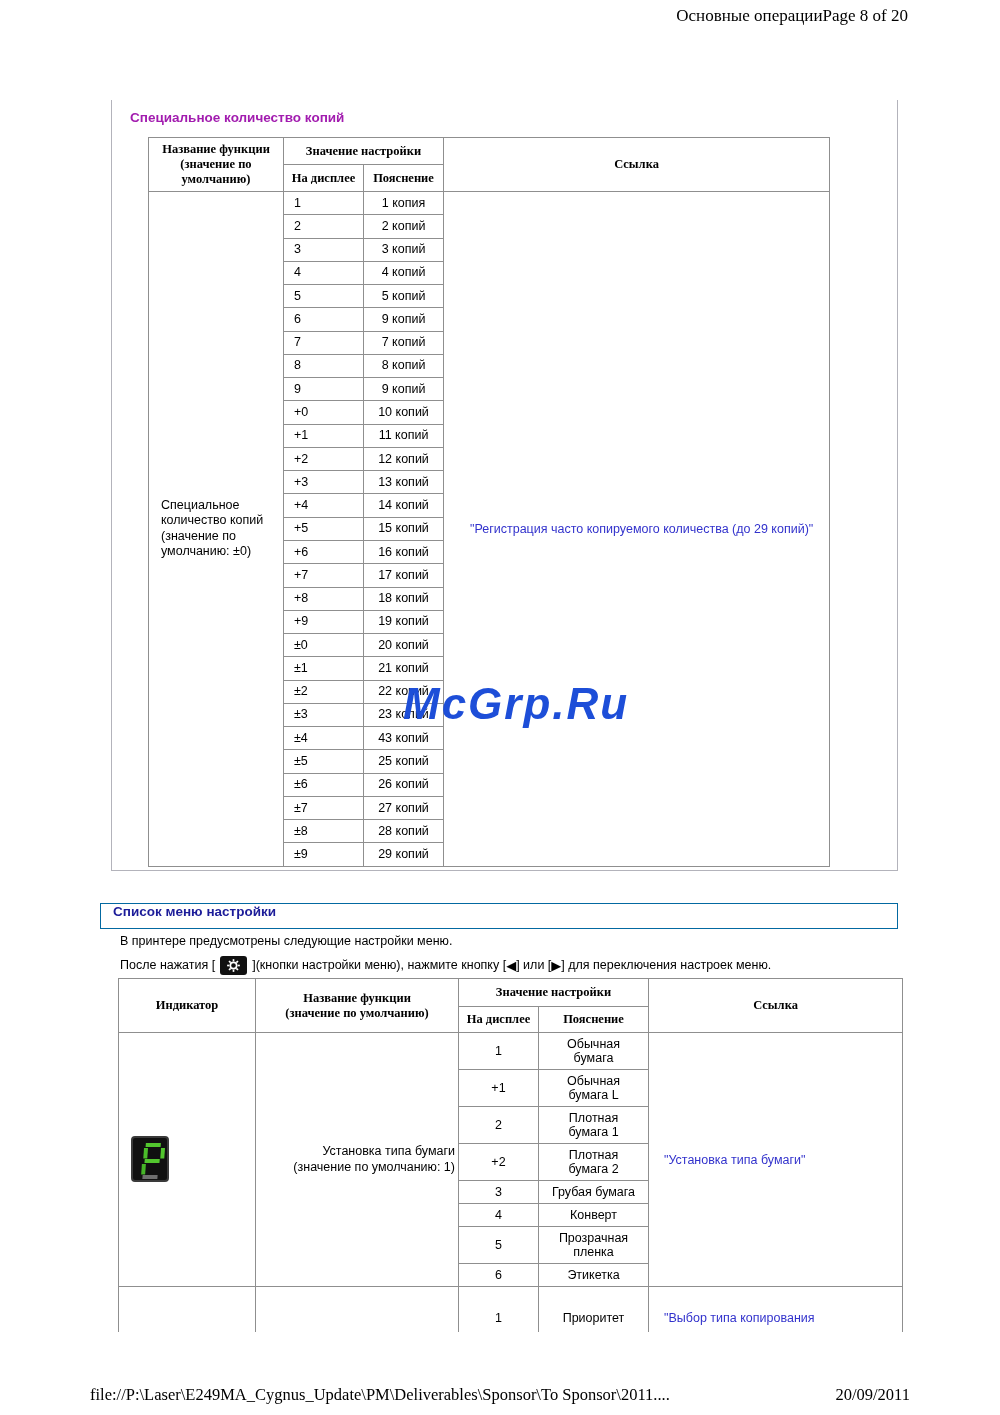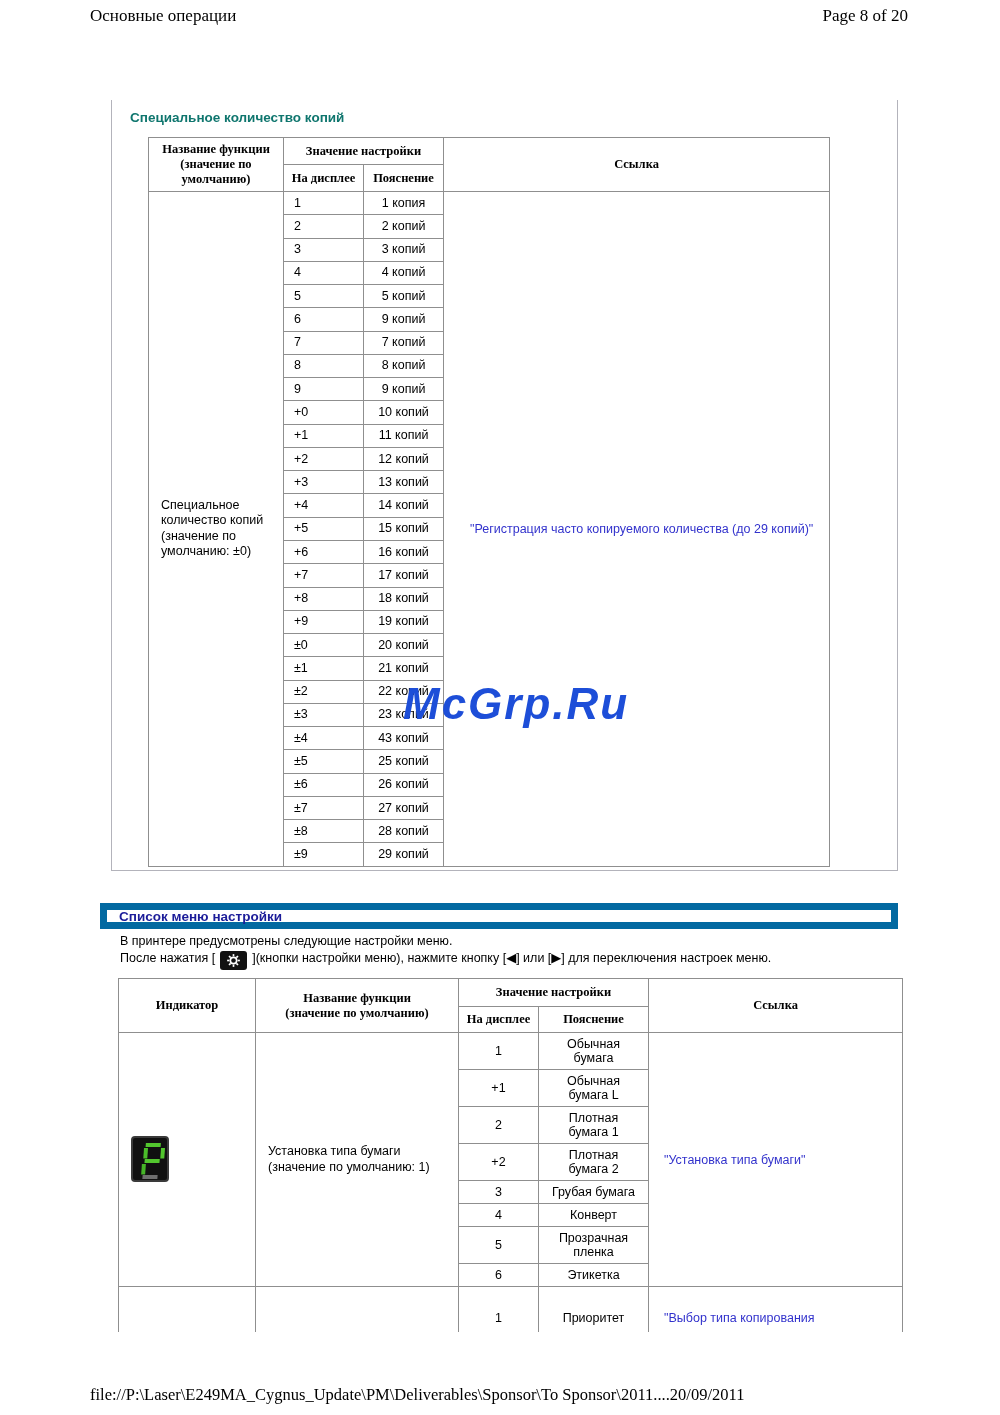--- a/index.html
+++ b/index.html
@@ -2,28 +2,28 @@
 <html><head>
 <meta charset="utf-8">
 <style>
   html,body{margin:0;padding:0;background:#fff;}
   .page{position:relative;width:1000px;height:1415px;background:#ffffff;overflow:hidden;
         font-family:"Liberation Sans",sans-serif;color:#000;}
   .page *{box-sizing:border-box;}
 
   
   .page-header{position:absolute;top:6px;left:90px;width:818px;display:flex;
-               justify-content:space-between;font-family:"Liberation Serif",serif;font-size:17px;}
+               justify-content:flex-end;font-family:"Liberation Serif",serif;font-size:17px;}
   .page-footer{position:absolute;top:1385px;left:90px;width:820px;display:flex;
-               font-family:"Liberation Serif",serif;font-size:16.5px;}
+               justify-content:space-between;font-family:"Liberation Serif",serif;font-size:16.5px;}
 
   
   .sec1-box{position:absolute;left:111px;top:100px;width:787px;height:771px;
             border-left:1px solid #b3b3bb;border-right:1px solid #b3b3bb;border-bottom:1px solid #b3b3bb;}
-  .sec-title{position:absolute;font-size:13.5px;font-weight:bold;color:#0f766e;}
+  .sec-title{position:absolute;font-size:13.5px;font-weight:bold;color:#a21caf;}
   .sec1-title{left:130px;top:110px;}
 
   
   table{border-collapse:collapse;table-layout:fixed;background:#fff;}
   td{border:1px solid #8f8f8f;font-size:12.5px;vertical-align:middle;padding:2px 3px;}
   .hdr{font-weight:bold;text-align:center;white-space:pre-line;line-height:15px;font-family:Liberation Serif, serif;}
 
   .t1{position:absolute;left:148px;top:137px;width:681px;}
   .t1 .hrow1 td{height:27px;}
   .t1 .hrow2 td{height:27px;}
@@ -34,37 +34,37 @@
   .t1 td.ref-cell{text-align:left;vertical-align:middle;padding-left:26px;}
 
   .doc-link{color:#3232cc;cursor:pointer;}
 
   
   .watermark{position:absolute;left:403px;top:679px;font-size:44px;font-style:italic;
              font-weight:bold;color:#1d4ed8;letter-spacing:2px;z-index:6;white-space:nowrap;}
 
   
   .sec2-titlebox{position:absolute;left:100px;top:903px;width:798px;height:26px;
-                 border:7px solid #0369a1;display:flex;align-items:center;padding-left:12px;}
+                 border:1px solid #0369a1;display:flex;align-items:flex-start;padding-left:12px;}
   .sec2-titlebox .sec-title-inline{font-size:13.5px;font-weight:bold;color:#1c1c99;}
   .para{position:absolute;left:120px;font-size:12.5px;}
   .para1{top:934px;}
-  .para2{top:951px;height:28px;display:flex;}
+  .para2{top:951px;height:28px;display:flex;align-items:center;}
   .menu-btn{display:inline-flex;align-items:center;justify-content:center;width:27px;height:19px;
             background:#111;border-radius:3px;margin:0 5px;}
   .tri{font-size:13px;line-height:13px;}
 
   .t2wrap{position:absolute;left:118px;top:978px;width:790px;height:354px;overflow:hidden;}
   .t2{width:784px;}
   .t2 .hrow1 td{height:28px;}
   .t2 .hrow2 td{height:26px;}
   .t2 td.disp{height:23px;text-align:center;line-height:14px;}
   .t2 td.expl{height:23px;text-align:center;white-space:pre-line;line-height:14px;padding:4px 2px;}
   .t2 td.ind-cell{text-align:left;vertical-align:middle;padding-left:12px;}
-  .t2 td.fn-cell{text-align:left;vertical-align:middle;padding-left:12px;
+  .t2 td.fn-cell{text-align:right;vertical-align:middle;padding-left:12px;
                  white-space:pre-line;line-height:15.5px;}
   .t2 td.ref-cell{text-align:left;vertical-align:middle;padding-left:15px;}
   .t2 tr.cut-row td{height:62px;}
 
   .sevenseg{display:inline-block;width:38px;height:46px;background:#101010;border:2px solid #3a3a3a;
             border-radius:4px;padding:3px 4px;}
 </style>
 </head>
 <body>
 

